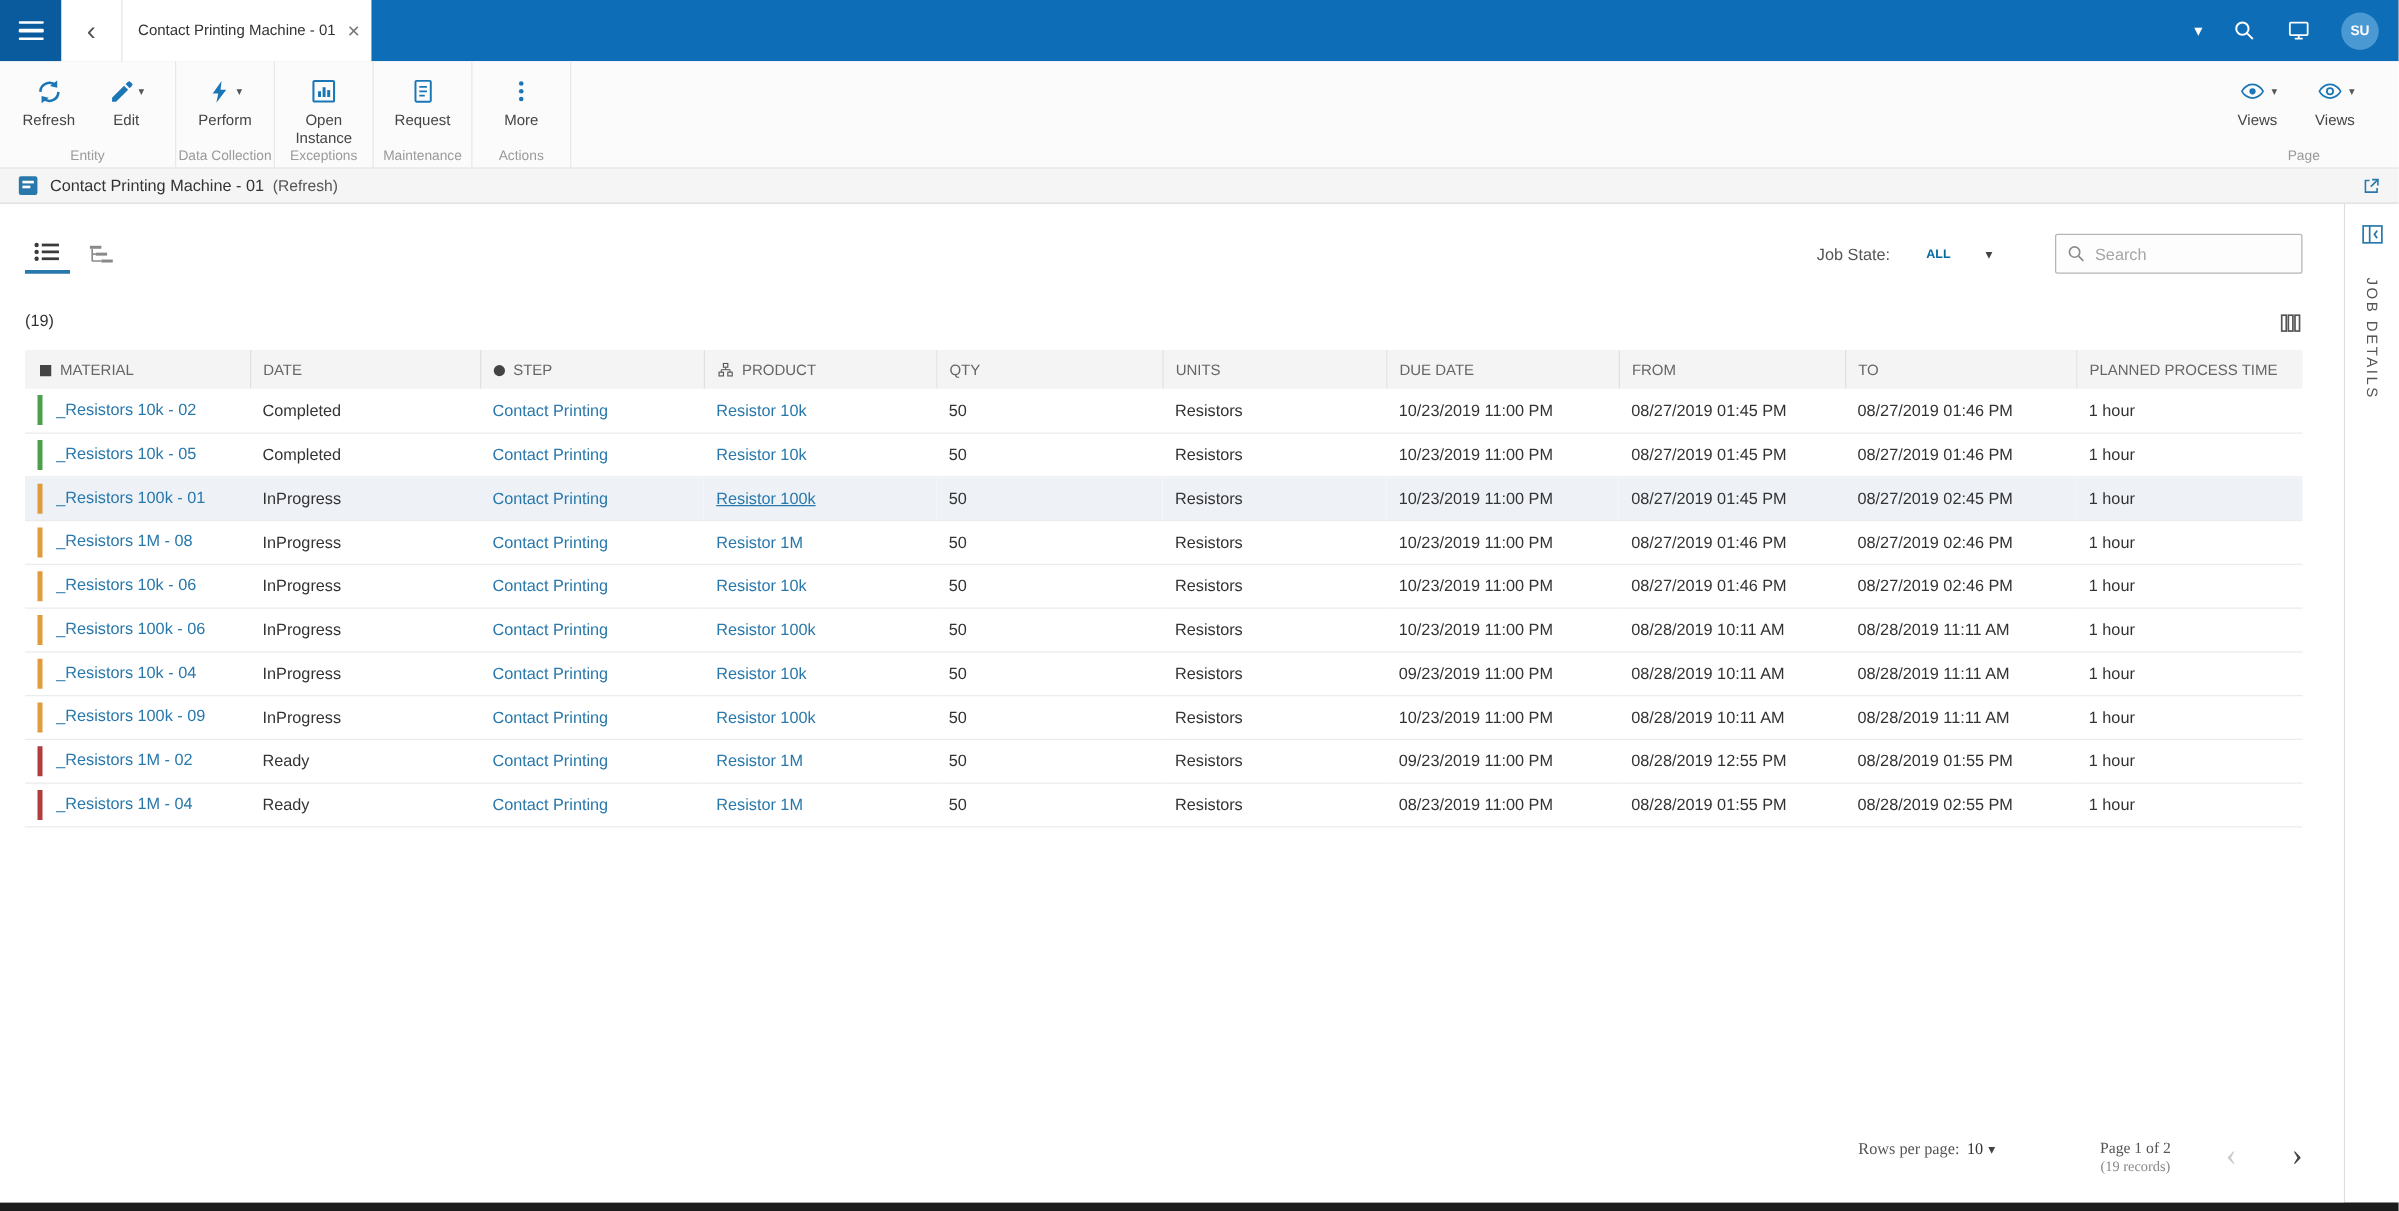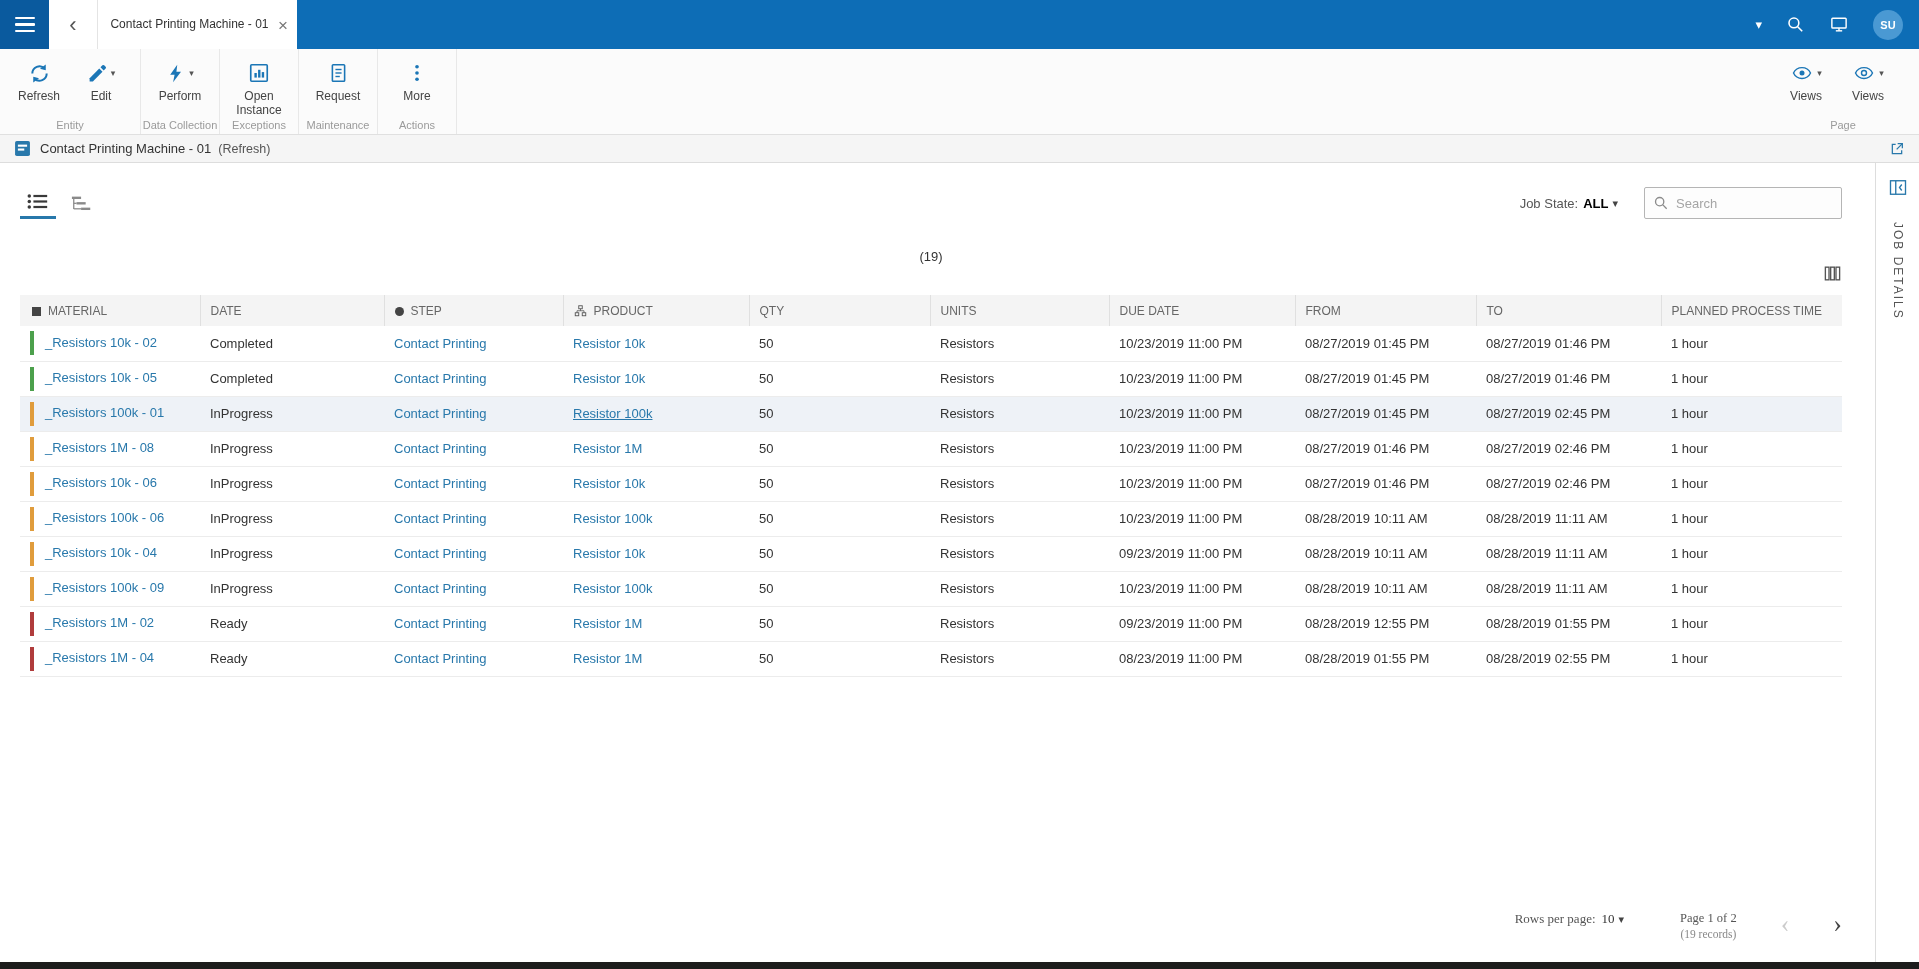--- a/index.html
+++ b/index.html
@@ -37,48 +37,48 @@
   .estatus { font-size:12.5px; color:#555; margin-left:7px; }
   .ehicon { margin-left:auto; display:flex; align-items:center; cursor:pointer; }
 
   
   .content { flex:1; display:flex; align-items:stretch; overflow:hidden; }
   .main { flex:1; position:relative; background:#fff; }
 
   .view-toolbar { margin:24px 33px 0 20px; display:flex; align-items:center; height:32px; }
   .vt { width:36px; height:32px; display:flex; align-items:center; justify-content:center; cursor:pointer; margin-right:8px; }
   .vt.active { border-bottom:3px solid #2878ab; }
-  .filters { margin-left:auto; display:flex; align-items:center; }
+  .filters { margin-left:auto; display:flex; align-items:center;gap:24px; }
   .jslabel { font-size:13px; color:#555; }
-  .jsvalue { font-size:13px; color:#000000; font-weight:bold; margin-left:5px; cursor:pointer; }
+  .jsvalue { font-size:10px; color:#0369a1; font-weight:bold; margin-left:5px; cursor:pointer; }
   .jscaret { font-size:11px; color:#444; margin-left:4px; cursor:pointer; }
   .searchbox { width:198px; height:32px; border:1px solid #b5b5b5; background:#fdfdfd; border-radius:2px; display:flex; align-items:center; padding:0 8px; margin-left:26px; }
   .searchbox input { border:none; outline:none; background:transparent; font-size:13px; color:#333; width:100%; margin-left:7px; font-family:"Liberation Sans", sans-serif; }
   .searchbox input::placeholder { color:#a5a5a5; }
 
-  .count-row { margin:30px 33px 0 20px; display:flex; align-items:center; font-size:13px; color:#333;flex-direction:column; }
+  .count-row { margin:30px 33px 0 20px; display:flex; font-size:13px; color:#333; }
   .colpick { margin-left:auto; cursor:pointer; display:flex; align-items:center; }
 
   table.jobs { table-layout:fixed; width:1822px; margin:12px 0 0 20px; border-collapse:collapse; }
   table.jobs th { background:#f4f4f4; border-right:1px solid #e0e0e0; height:31px; font-size:12px; font-weight:normal; color:#666; text-align:left; padding:0 10px; white-space:nowrap; overflow:hidden; cursor:pointer; }
   table.jobs th:last-child { border-right:none; }
   table.jobs td { height:35px; border-bottom:1px solid #ececec; font-size:13px; color:#333; padding:0 10px; white-space:nowrap; overflow:hidden; }
   table.jobs tr.selected td { background:#eef2f7; }
   .hicon { display:inline-block; vertical-align:middle; margin-right:7px; }
   .hicon.sq { width:9px; height:9px; background:#444; }
   .hicon.ci { width:9px; height:9px; background:#444; border-radius:50%; }
   td.matcell { padding-left:0; }
   .rowbar { display:inline-block; width:4px; height:24px; vertical-align:middle; margin-right:11px; }
   .link { color:#2878ab; cursor:pointer;margin-top:37px; }
   .link.u { text-decoration:underline; }
 
   .pagination { position:absolute; right:33px; bottom:22px; display:flex; align-items:flex-start;font-family:Liberation Serif, serif; }
   .pplabel { font-size:13px; color:#555; }
   .ppvalue { font-size:13px; color:#333; margin-left:6px; cursor:pointer; display:flex; align-items:center; }
-  .pageinfo { margin-left:56px; text-align:center; }
+  .pageinfo { margin-left:84px; text-align:center; }
   .pageinfo div:first-child { font-size:12.5px; color:#555; }
   .recinfo { font-size:11.5px; color:#888; margin-top:2px; }
   .pchev { font-size:26px; color:#444; cursor:pointer; margin-left:44px; line-height:1; }
   .pchev.disabled { color:#ccc; cursor:default; }
 
   
   .jobpanel { width:44px; border-left:1px solid #ddd; background:#fff; display:flex; flex-direction:column; align-items:center; padding-top:16px; flex:0 0 auto; }
   .panelicon { cursor:pointer; display:flex; }
   .paneltitle { margin-top:26px; writing-mode:vertical-rl; font-size:12px; color:#555; letter-spacing:2px; }
 

